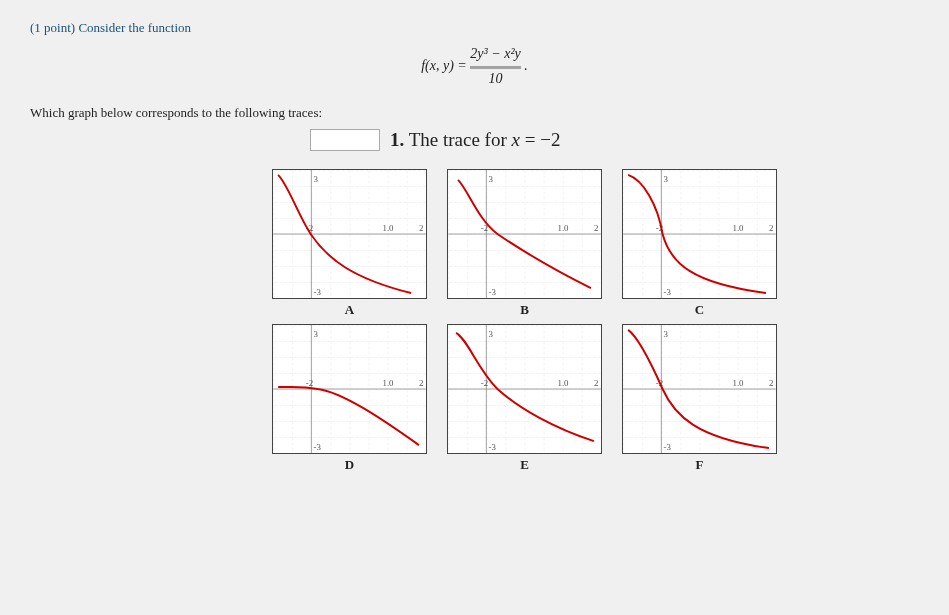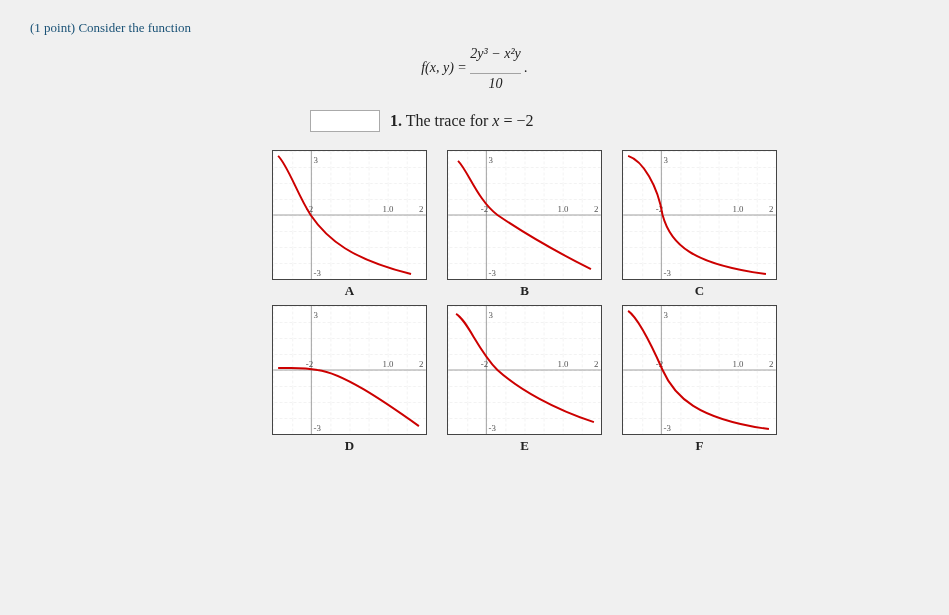--- a/index.html
+++ b/index.html
@@ -22,22 +22,22 @@
       margin: 10px 0 18px 0;
       font-style: italic;
     }
     .function-display .fraction {
       display: inline-block;
       vertical-align: middle;
       text-align: center;
     }
     .function-display .numerator {
       display: block;
-      border-bottom: 1px solid #a3a3a3;
-      padding-bottom: 11px;
+      border-bottom: 3px solid #a3a3a3;
+      padding-bottom: 4px;
     }
     .function-display .denominator {
       display: block;
       padding-top: 2px;
     }
     .traces-section {
       margin-bottom: 18px;
     }
     .traces-label {
       font-size: 13px;
@@ -51,21 +51,21 @@
     }
     .trace-box {
       width: 70px;
       height: 22px;
       border: 1px solid #aaa;
       background: #fff;
       display: inline-block;
       margin-right: 10px;
     }
     .trace-text {
-      font-size: 16px;
+      font-size: 19px;
     }
     .graphs-section {
       display: flex;
       flex-direction: column;
       align-items: center;
       margin-left: 100px;
     }
     .graphs-row {
       display: flex;
       gap: 20px;
@@ -106,20 +106,21 @@
 <div class="function-display">
   <span><i>f</i>(<i>x</i>, <i>y</i>) = </span>
   <span class="fraction">
     <span class="numerator">2<i>y</i>³ − <i>x</i>²<i>y</i></span>
     <span class="denominator">10</span>
   </span>
   <span>.</span>
 </div>
 
 <div class="traces-section">
+  <div class="traces-label">Which graph below corresponds to the following traces:</div>
   <div class="trace-row">
     <div class="trace-box"></div>
     <span class="trace-text"><b>1.</b> The trace for <i>x</i> = −2</span>
   </div>
 </div>
 
 <div class="graphs-section">
 
   <div class="graphs-row">
 

